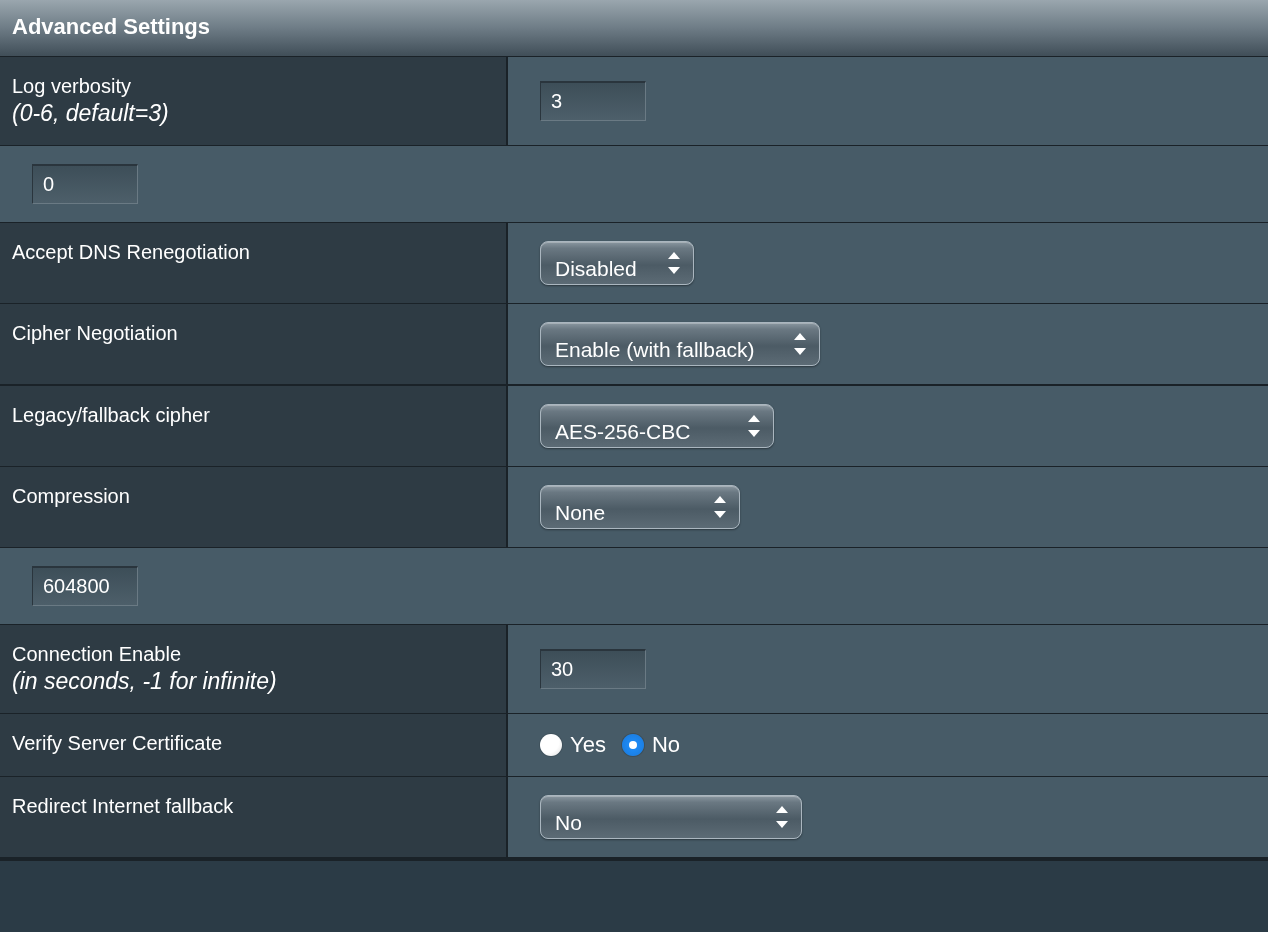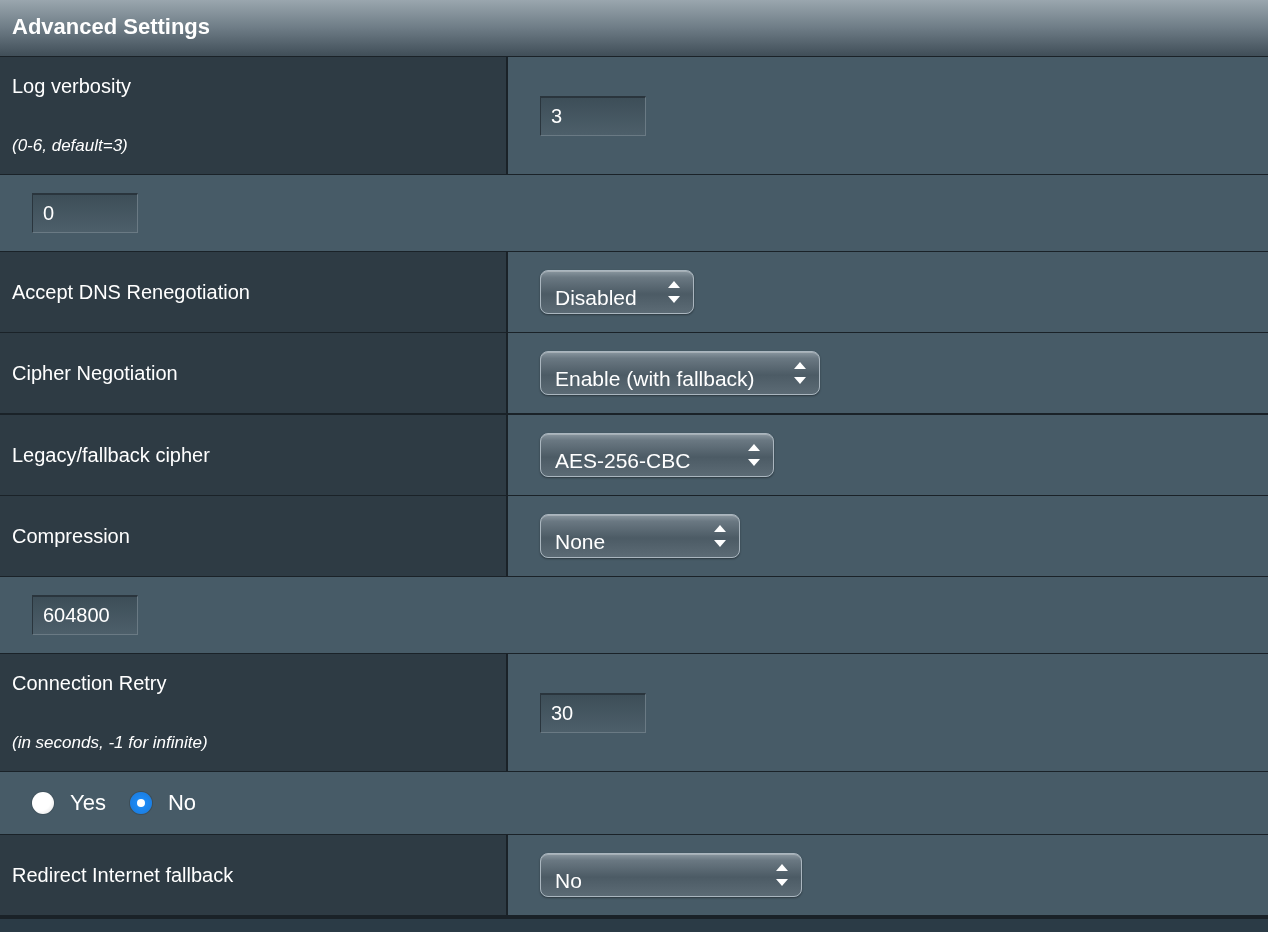--- a/index.html
+++ b/index.html
@@ -32,26 +32,25 @@
   }
   .label-cell {
     width: 508px;
     background: #2e3b44;
     color: #ffffff;
     font-size: 20px;
     padding: 18px 12px 18px 12px;
     border-right: 2px solid #1a2228;
     display: flex;
     flex-direction: column;
-    justify-content: center;
-    gap: 36px;
+    justify-content: space-between;
   }
   .label-sub {
     font-style: italic;
-    font-size: 17px;
+    font-size: 23px;
     margin-top: 2px;
   }
   .input-cell {
     flex: 1;
     background: #475b67;
     padding: 18px 0 18px 32px;
     display: flex;
     align-items: center;
   }
   .text-input {
@@ -103,21 +102,21 @@
   }
   .arrows .down {
     width: 0; height: 0;
     border-left: 6px solid transparent;
     border-right: 6px solid transparent;
     border-top: 7px solid #ffffff;
   }
   .radio-group {
     display: flex;
     align-items: center;
-    gap: 14px;
+    gap: 6px;
     color: #ffffff;
     font-size: 22px;
   }
   .radio {
     width: 22px;
     height: 22px;
     border-radius: 50%;
     display: inline-block;
     margin-right: 2px;
     position: relative;
@@ -237,29 +236,32 @@
     </div>
 
     <div class="row">
       <div class="input-cell">
         <input class="text-input w-small" value="604800" style="">
       </div>
     </div>
 
     <div class="row">
       <div class="label-cell">
-        <span>Connection Retry</span>
+        <span>Connection Enable</span>
         <span class="label-sub">(in seconds, -1 for infinite)</span>
       </div>
       <div class="input-cell">
         <input class="text-input w-small" value="30" style="">
       </div>
     </div>
 
     <div class="row">
+      <div class="label-cell">
+        <span>Verify Server Certificate</span>
+      </div>
       <div class="input-cell">
         <div class="radio-group">
           <span class="radio unchecked"></span>
           <span class="radio-label">Yes</span>
           <span class="radio checked"></span>
           <span class="radio-label">No</span>
         </div>
       </div>
     </div>
 

